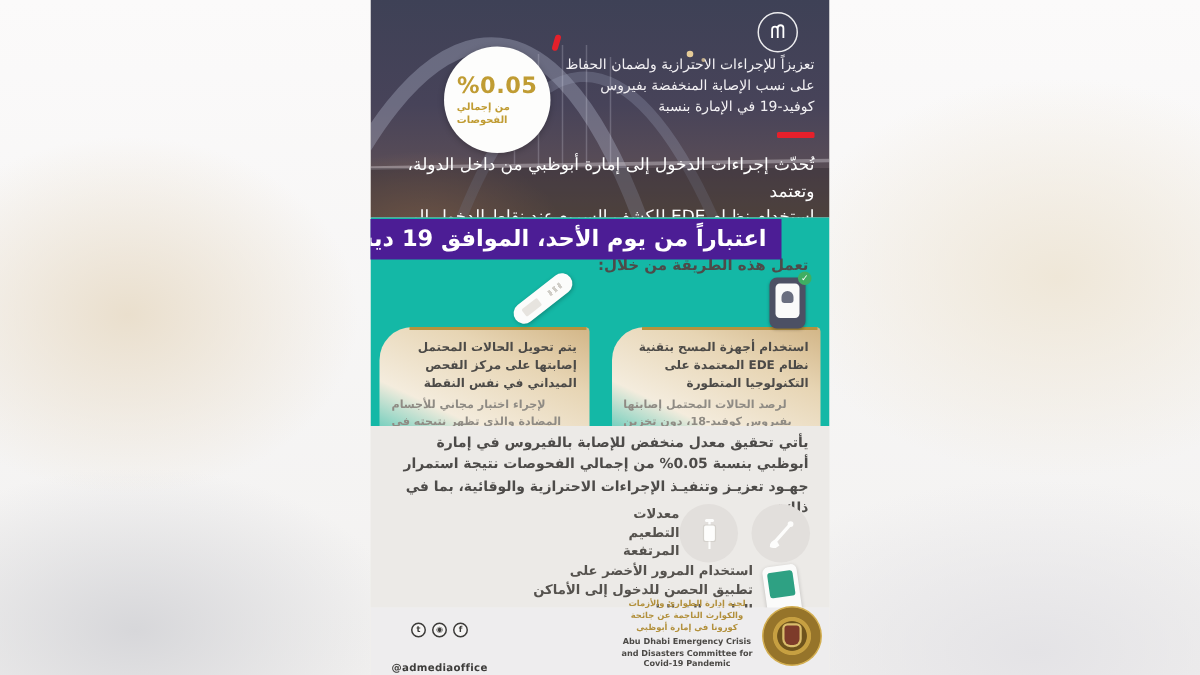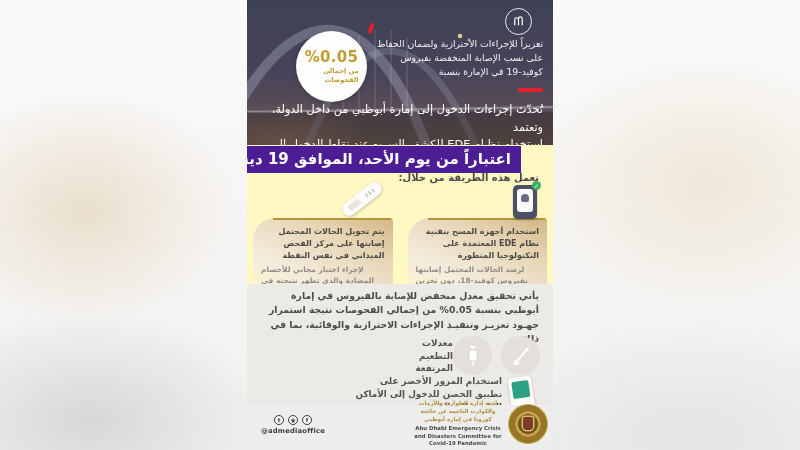--- a/index.html
+++ b/index.html
@@ -25,21 +25,21 @@
       linear-gradient(180deg,#3e4156 0%, #474359 48%, #564b57 72%, #655549 100%);
   }
   .hero svg.bridge{ position:absolute; inset:0; }
   .logo-badge{
     position:absolute; top:8px; left:258px; width:27px; height:27px; border-radius:50%;
     border:1.6px solid rgba(255,255,255,.9); display:flex; align-items:center; justify-content:center;
   }
   .pct{
     position:absolute; top:31px; right:186px; width:71px; height:71px; border-radius:50%;
     background:#fdfdfc; display:flex; flex-direction:column; align-items:center; justify-content:center;
-    box-shadow:0 1px 4px rgba(0,0,0,.25); text-align:right;
+    box-shadow:0 1px 4px rgba(0,0,0,.25); text-align:left;
   }
   .pct-value{ direction:ltr; color:#c09c33; font-weight:700; font-size:15px; letter-spacing:.3px; }
   .pct-label{ color:#c09c33; font-weight:700; font-size:6.6px; width:54px; line-height:1.35; margin-top:1px; }
   .red-mark{
     position:absolute; top:23px; right:180px; width:4px; height:11px;
     background:#e5202b; border-radius:2px; transform:rotate(16deg);
   }
   .intro{
     position:absolute; top:37px; right:10px; width:170px;
     color:#f3f1f4; font-size:9.3px; font-weight:400; line-height:1.5; text-align:right;
@@ -52,21 +52,21 @@
   .headline{
     position:absolute; top:101px; right:10px; width:290px;
     color:#ffffff; font-size:11.3px; font-weight:400; line-height:1.55; text-align:right;
   }
   .date-badge{
     position:absolute; top:146px; right:32px; z-index:6;
     background:#4c1d95; color:#fff; font-size:15px; font-weight:700;
     padding:4px 10px 5px; white-space:nowrap;
   }
   
-  .how{ position:absolute; top:145px; left:0; width:306px; height:139px; background:#fef9c3; }
+  .how{ position:absolute; top:145px; left:0; width:306px; height:139px; background:#14b8a6; }
   .how-heading{ position:absolute; top:27px; right:14px; font-size:10px; font-weight:700; color:#4d4b49; }
   .cards{ position:absolute; top:73px; right:6px; left:6px; display:flex; gap:15px; }
   .card{
     position:relative; flex:1; min-height:62px; padding:8px 8px 4px;
     background:linear-gradient(205deg, #d2b586 0%, #e7d5b4 30%, #f4ecdd 68%, rgba(244,236,221,.15) 100%);
     border-radius:22px 3px 3px 3px;
   }
   .card::before{ content:""; position:absolute; top:0; right:2px; left:20px; height:2px; background:#b5933d; }
   .card-title{ font-size:8px; font-weight:700; color:#4c4a47; line-height:1.5; text-align:right; }
   .card-body{ font-size:7.4px; color:#8f8b84; line-height:1.5; text-align:left; margin-top:2px;font-weight:bold; }
@@ -95,21 +95,21 @@
   .green-pass{ position:absolute; top:91px; right:20px; display:flex; align-items:center; gap:8px; }
   .phone{ position:relative; flex:none; width:23px; height:34px; background:#fbfbfa; border-radius:4px;
     transform:rotate(-8deg); box-shadow:0 1px 3px rgba(0,0,0,.2); }
   .phone .ph-screen{ position:absolute; top:4px; left:3px; right:3px; height:17px; background:#2ea183; border-radius:2px; }
   
   .footer{ position:absolute; top:405px; left:0; width:306px; height:45px; background:#eeedee; }
   .footer-left{ position:absolute; left:14px; top:10px; direction:ltr; text-align:center; }
   .social-row{ display:flex; gap:4px; justify-content:center; }
   .soc{ width:10px; height:10px; border-radius:50%; border:1px solid #3d3c3a; color:#3d3c3a;
     font-size:5.5px; line-height:8px; text-align:center; font-weight:700; background:#f6f5f4; }
-  .handle{ font-size:6.8px; font-weight:700; color:#3d3c3a; margin-top:2px; letter-spacing:.2px; }
+  .handle{ font-size:6.8px; font-weight:700; color:#3d3c3a; margin-top:16px; letter-spacing:.2px; }
   .footer-right{ position:absolute; right:5px; top:-5px; display:flex; align-items:center; gap:4px; direction:ltr; }
   .seal-text{ width:92px; text-align:center; }
   .seal-ar{ font-size:5.6px; font-weight:700; color:#b2903c; line-height:1.4; direction:rtl; }
   .seal-en{ font-size:5.4px; font-weight:700; color:#4c4a47; line-height:1.35; margin-top:2px; }
   .seal{ position:relative; flex:none; width:40px; height:40px; border-radius:50%;
     background:radial-gradient(circle at 50% 50%, #6e531c 0 34%, #c7a041 36% 44%, #96742a 46% 66%, #d2ad4f 68% 78%, #a8842f 80% 100%); }
   .seal::after{ content:""; position:absolute; left:15px; top:13px; width:10px; height:13px;
     background:#7d3b2a; border-radius:2px 2px 4px 4px; box-shadow:0 0 0 1.5px #d9bc6b; }
 </style>
 </head>

